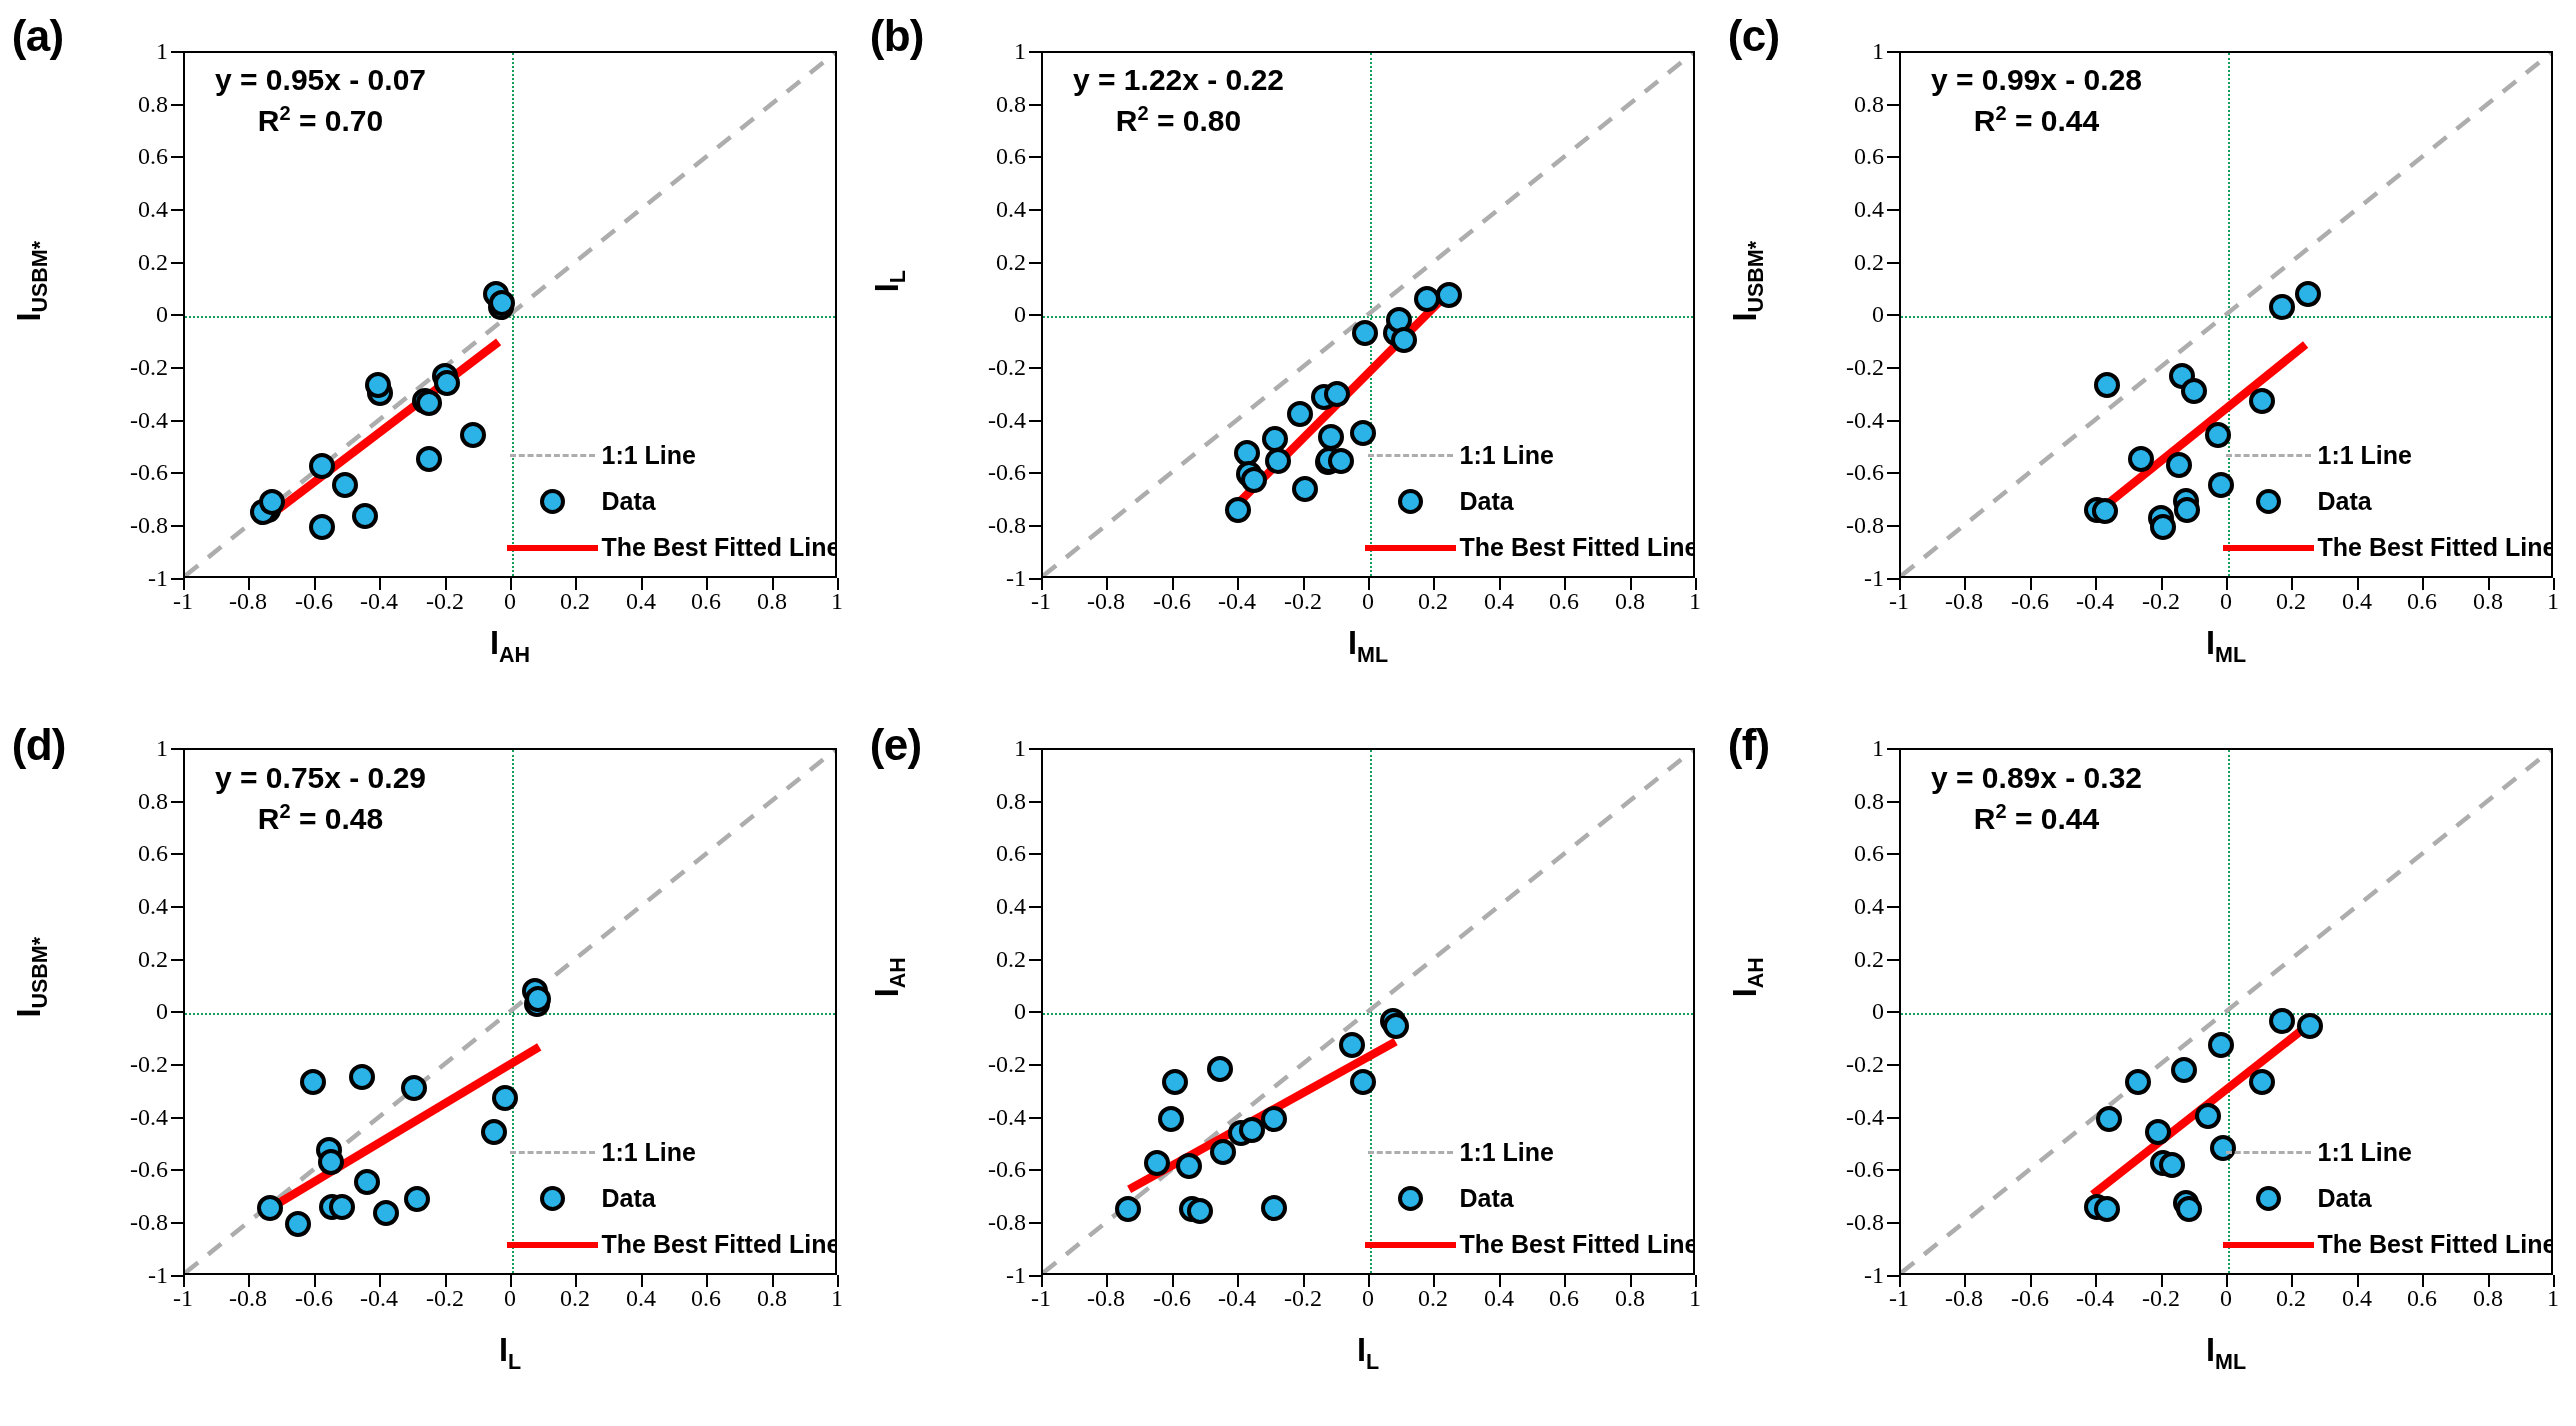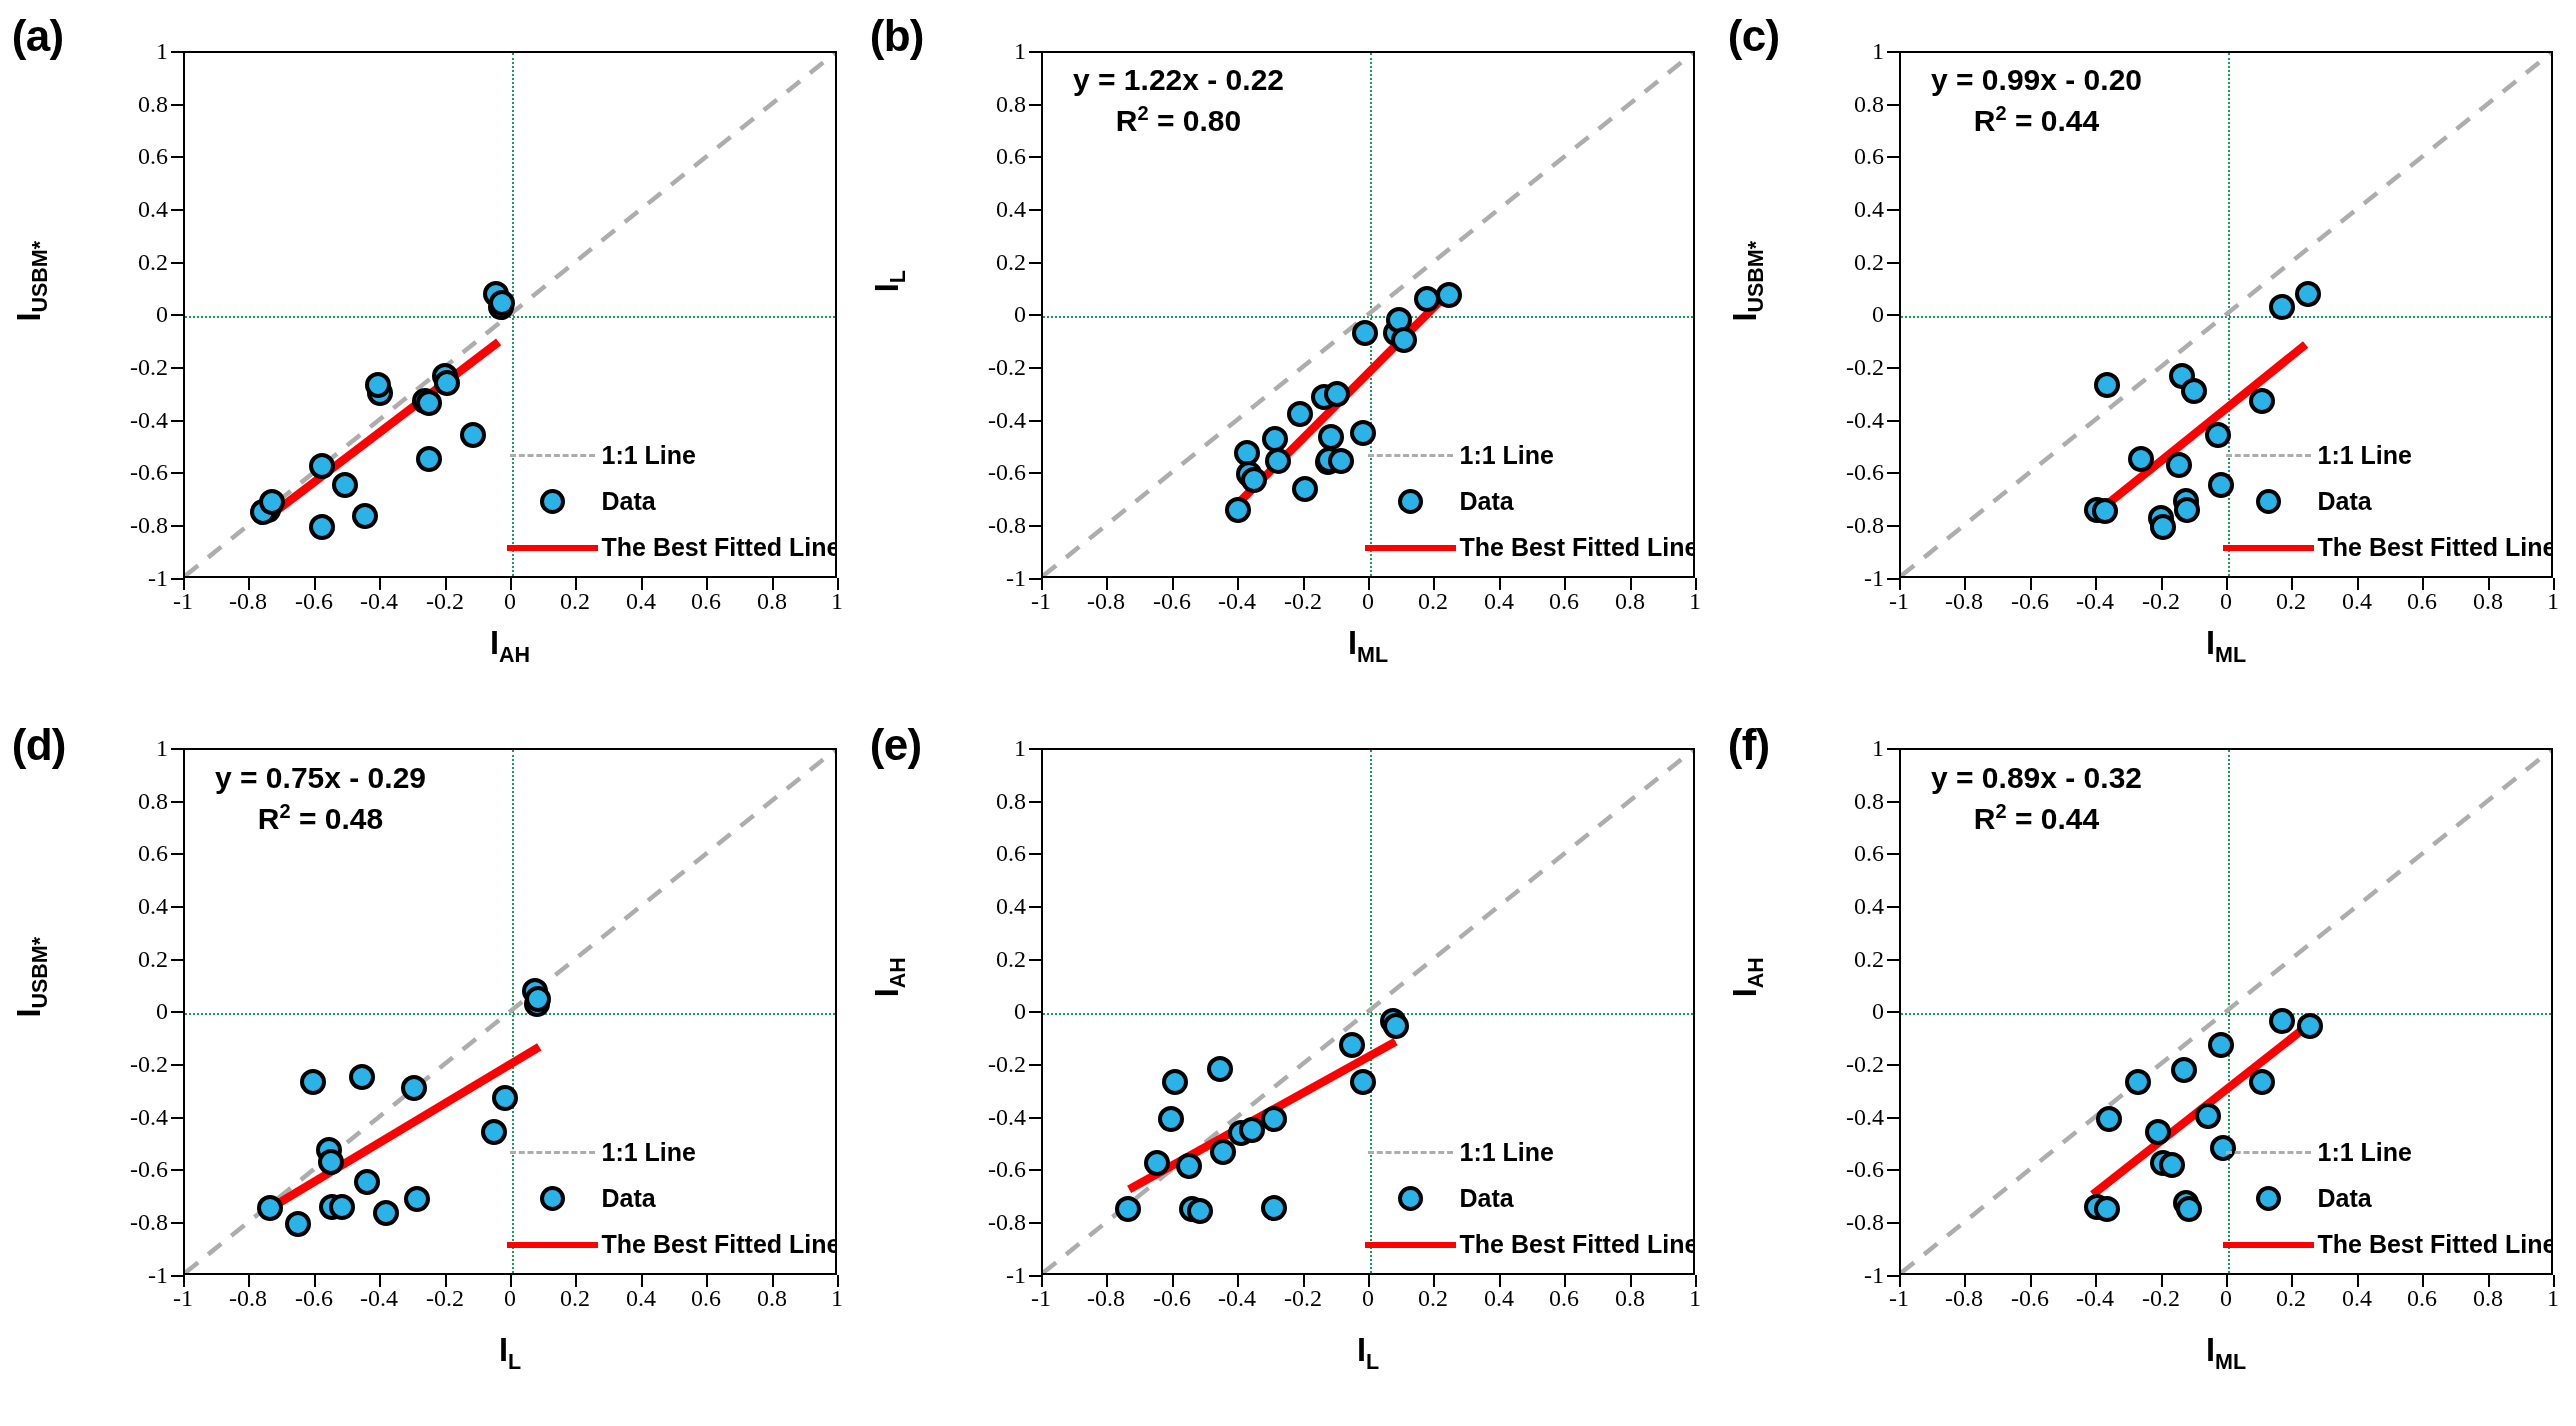--- a/index.html
+++ b/index.html
@@ -244,20 +244,24 @@
             <span class="ltext">Data</span>
           </div>
           <div class="lrow">
             <span class="mark">
               <span class="mark-red"></span>
             </span>
             <span class="ltext">The Best Fitted Line</span>
           </div>
         </div>
       </div>
+      <div class="eqbox">
+        <div>y = 0.95x - 0.07</div>
+        <div class="r2">R<sup>2</sup> = 0.70</div>
+      </div>
       <div class="xtitle"><span>I</span><sub>AH</sub></div>
       <div class="ytitle"><span>I</span><sub>USBM*</sub></div>
     </div>
     <div class="panel">
       <div class="panel-letter">(b)</div>
       <div class="ylabels">
         <span style="top: 527px;">-1</span>
         <span style="top: 474px;">-0.8</span>
         <span style="top: 421px;">-0.6</span>
         <span style="top: 369px;">-0.4</span>
@@ -460,21 +464,21 @@
           </div>
           <div class="lrow">
             <span class="mark">
               <span class="mark-red"></span>
             </span>
             <span class="ltext">The Best Fitted Line</span>
           </div>
         </div>
       </div>
       <div class="eqbox">
-        <div>y = 0.99x - 0.20</div>
+        <div>y = 0.99x - 0.28</div>
         <div class="r2">R<sup>2</sup> = 0.44</div>
       </div>
       <div class="xtitle"><span>I</span><sub>ML</sub></div>
       <div class="ytitle"><span>I</span><sub>USBM*</sub></div>
     </div>
     <div class="panel row2">
       <div class="panel-letter">(d)</div>
       <div class="ylabels">
         <span style="top: 527px;">-1</span>
         <span style="top: 474px;">-0.8</span>

